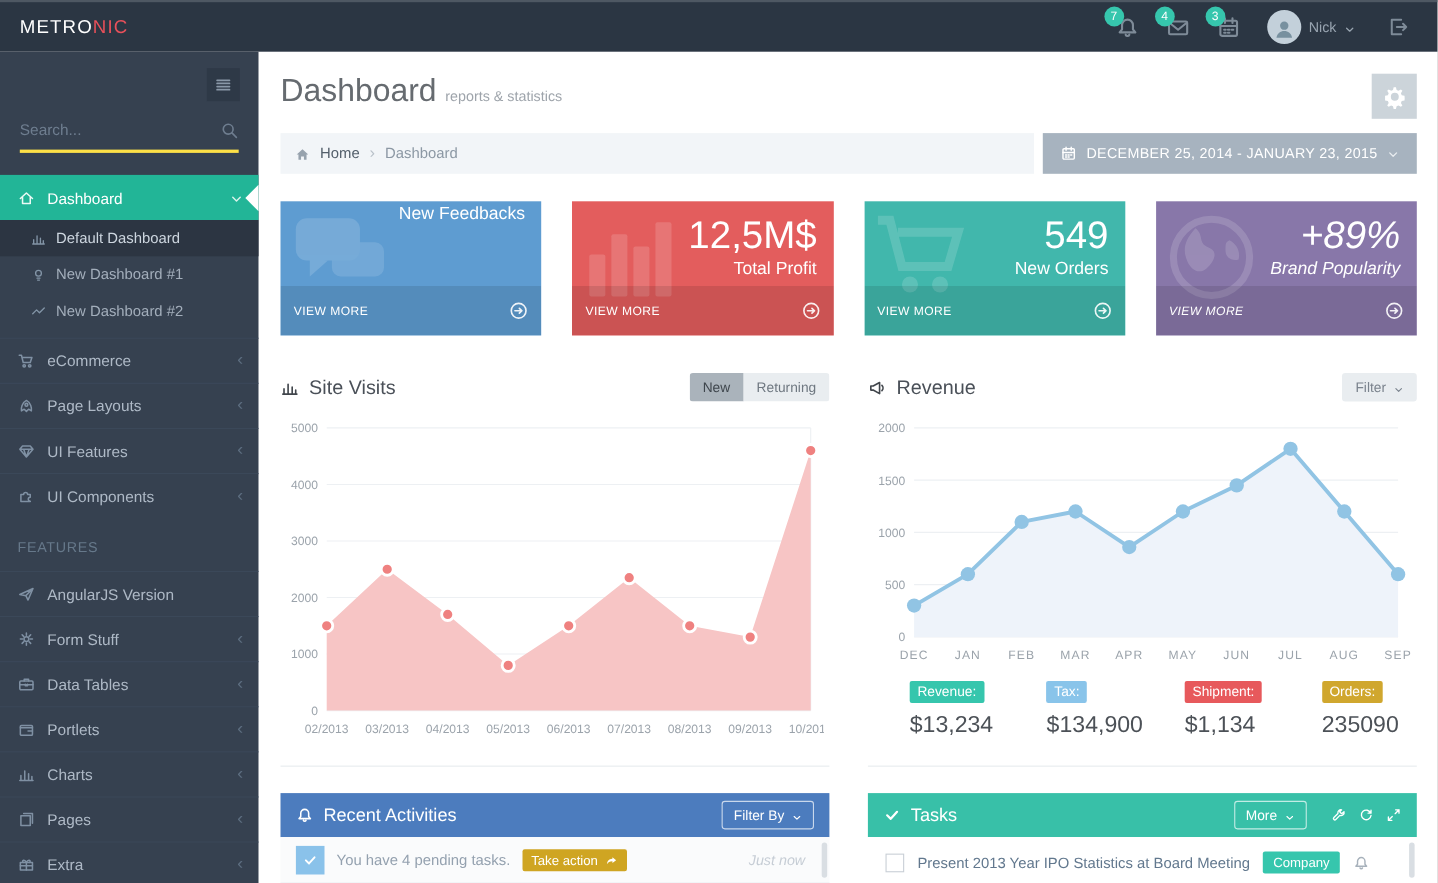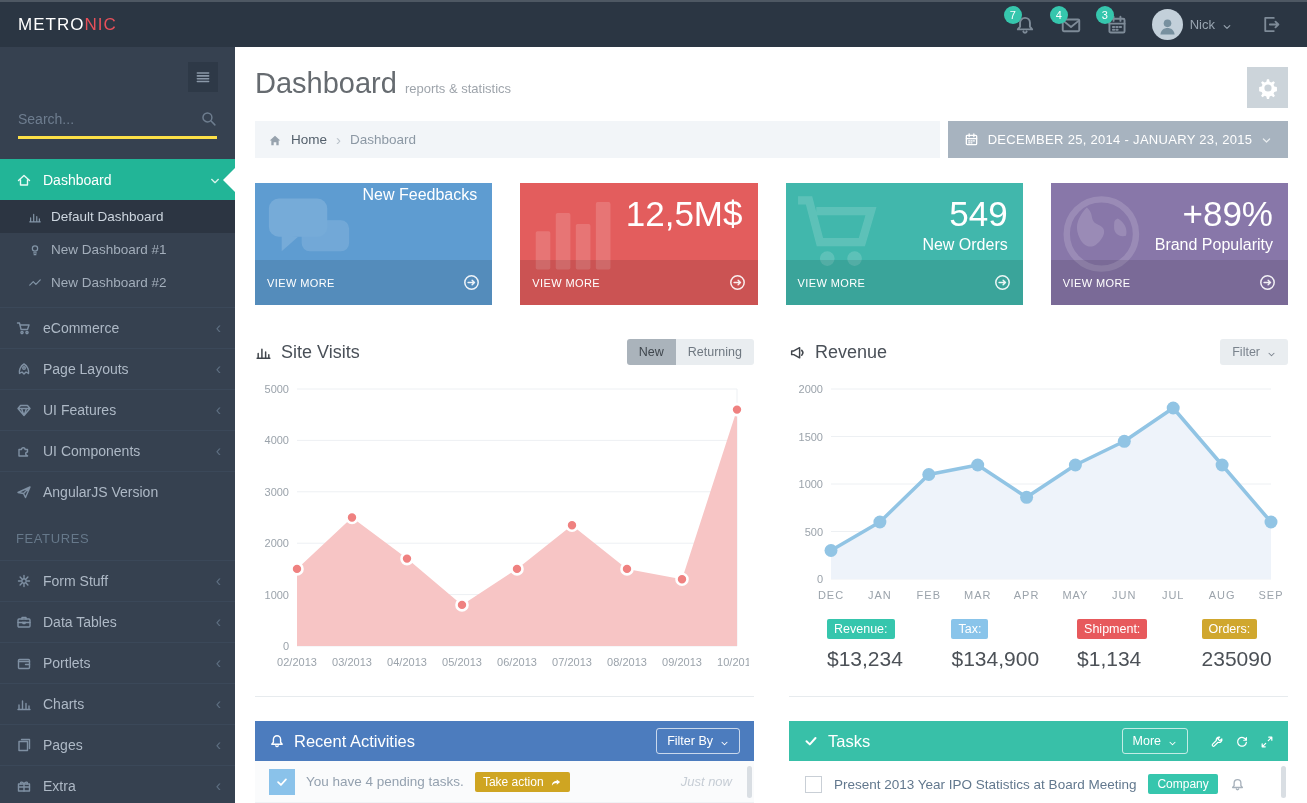--- a/index.html
+++ b/index.html
@@ -268,30 +268,30 @@
 
   </div>
         <div class="menu-item">
     <span class="mi-icon"><svg viewBox="0 0 16 16" width="100%" height="100%" fill="none" stroke="currentColor" stroke-width="1.4" stroke-linecap="round" stroke-linejoin="round" preserveAspectRatio="xMidYMid meet">
               <path d="M3 6.5h2.5a1.8 1.8 0 1 1 3.6 0H11.5v2.5a1.8 1.8 0 1 0 0 3.6V13H3z"></path>
             </svg></span>
     <span class="mi-label">UI Components</span>
     <span class="mi-chev">‹</span>
 
   </div>
+        <div class="menu-item heading">
+
+    <span class="mi-label">FEATURES</span>
+
+  </div>
         <div class="menu-item">
     <span class="mi-icon"><svg viewBox="0 0 16 16" width="100%" height="100%" fill="none" stroke="currentColor" stroke-width="1.4" stroke-linecap="round" stroke-linejoin="round" preserveAspectRatio="xMidYMid meet">
               <path d="M2 8.5 14 3 9.5 13.5 7.5 9.5zM7.5 9.5 14 3"></path>
             </svg></span>
     <span class="mi-label">AngularJS Version</span>
-
-  </div>
-        <div class="menu-item heading">
-
-    <span class="mi-label">FEATURES</span>
 
   </div>
         <div class="menu-item">
     <span class="mi-icon"><svg viewBox="0 0 16 16" width="100%" height="100%" fill="none" stroke="currentColor" stroke-width="1.4" stroke-linecap="round" stroke-linejoin="round" preserveAspectRatio="xMidYMid meet">
               <circle cx="8" cy="8" r="2.2"></circle>
               <path d="M8 2.5v2M8 11.5v2M2.5 8h2M11.5 8h2M4.1 4.1l1.4 1.4M10.5 10.5l1.4 1.4M11.9 4.1l-1.4 1.4M5.5 10.5l-1.4 1.4"></path>
             </svg></span>
     <span class="mi-label">Form Stuff</span>
     <span class="mi-chev">‹</span>
 
@@ -391,20 +391,21 @@
     </div>
   </div>
         <div class="stat-card" style="background: rgb(227, 93, 93);">
     <span class="stat-bgicon"><svg viewBox="0 0 100 90" width="100%" height="100%" fill="currentColor" stroke="none" preserveAspectRatio="xMidYMid meet">
               <rect x="8" y="42" width="16" height="42" rx="2"></rect>
               <rect x="30" y="22" width="16" height="62" rx="2"></rect>
               <rect x="52" y="34" width="16" height="50" rx="2"></rect>
               <rect x="74" y="10" width="16" height="74" rx="2"></rect>
             </svg></span>
     <div class="stat-num">12,5M$</div>
+    <div class="stat-label">Total Profit</div>
     <div class="stat-footer">
       <span>VIEW MORE</span>
       <span class="fo-arrow"><svg viewBox="0 0 16 16" width="100%" height="100%" fill="none" stroke="currentColor" stroke-width="1.4" stroke-linecap="round" stroke-linejoin="round" preserveAspectRatio="xMidYMid meet">
                 <circle cx="8" cy="8" r="6.3"></circle>
                 <path d="M4.8 8h5.8M8.6 5.9 10.8 8l-2.2 2.1"></path>
               </svg></span>
     </div>
   </div>
         <div class="stat-card" style="background: rgb(65, 183, 172);">
     <span class="stat-bgicon"><svg viewBox="0 0 100 90" width="100%" height="100%" fill="currentColor" stroke="none" preserveAspectRatio="xMidYMid meet">
@@ -415,21 +416,21 @@
     <div class="stat-num">549</div>
     <div class="stat-label">New Orders</div>
     <div class="stat-footer">
       <span>VIEW MORE</span>
       <span class="fo-arrow"><svg viewBox="0 0 16 16" width="100%" height="100%" fill="none" stroke="currentColor" stroke-width="1.4" stroke-linecap="round" stroke-linejoin="round" preserveAspectRatio="xMidYMid meet">
                 <circle cx="8" cy="8" r="6.3"></circle>
                 <path d="M4.8 8h5.8M8.6 5.9 10.8 8l-2.2 2.1"></path>
               </svg></span>
     </div>
   </div>
-        <div class="stat-card" style="background: rgb(136, 119, 169);">
+        <div class="stat-card" style="background: rgb(136, 119, 169); font-style: italic;">
     <span class="stat-bgicon"><svg viewBox="0 0 100 90" width="100%" height="100%" fill="currentColor" stroke="none" preserveAspectRatio="xMidYMid meet">
               <circle cx="46" cy="45" r="38" fill="none" stroke="currentColor" stroke-width="7"></circle>
               <path d="M30 16c9 7 2 15 13 19s5 15-2 21-15 2-19-7-5-19 8-33z"></path>
               <path d="M64 28c7 4 11 11 9 19-7 2-13-2-13-9s0-8 4-10z"></path>
             </svg></span>
     <div class="stat-num">+89%</div>
     <div class="stat-label">Brand Popularity</div>
     <div class="stat-footer">
       <span>VIEW MORE</span>
       <span class="fo-arrow"><svg viewBox="0 0 16 16" width="100%" height="100%" fill="none" stroke="currentColor" stroke-width="1.4" stroke-linecap="round" stroke-linejoin="round" preserveAspectRatio="xMidYMid meet">

